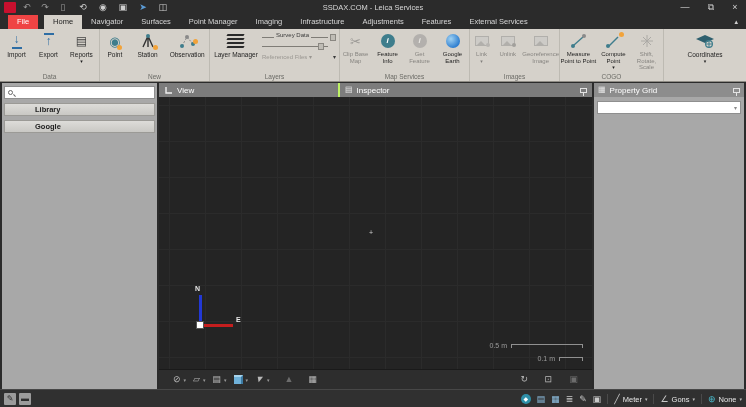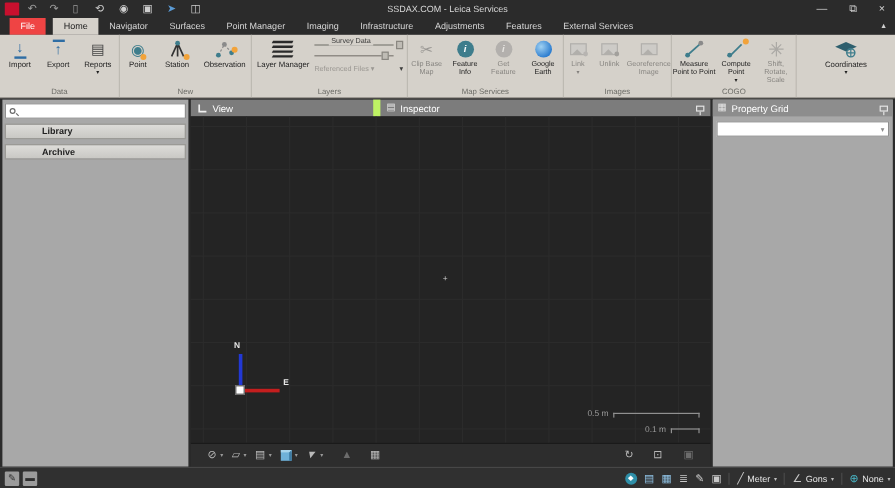--- a/index.html
+++ b/index.html
@@ -69,21 +69,21 @@
   .compass::after { content:""; position:absolute; left:2px; top:2px; width:2px; height:2px; background:#fff; border-radius:50%; }
   #nav-search { margin:3px 2px; height:13px; background:#fff; border:1px solid #8f8f8f; display:flex; align-items:center; padding:0 3px; gap:3px; }
   .mag { width:5px; height:5px; border:1px solid #6a6a6a; border-radius:50%; position:relative; flex:none; }
   .mag::after { content:""; position:absolute; left:4px; top:4px; width:3px; height:1px; background:#6a6a6a; transform:rotate(45deg); }
   #nav-search input { border:none; outline:none; width:100%; font-size:7px; font-family:"Liberation Sans",sans-serif; }
   .navitem { margin:4px 2px 0 2px; height:13px; line-height:12px; background:linear-gradient(#dddcd9,#c9c8c4); border:1px solid #9b9a96; font-size:7.5px; font-weight:bold; color:#222; padding-left:30px; }
   
   #view { left:159px; width:433px; background:#242424; }
   #view-tabs { height:14px; background:#7c7c7c; display:flex; align-items:center; color:#fff; font-size:8px; }
   .vtab { display:flex; align-items:center; gap:4px; padding:0 5px; height:14px; }
-  .vtab.first { width:158px; border-right:6px solid #bef264; }
+  .vtab.first { width:181px; border-right:2px solid #bef264; }
   .vtab-ic { font-size:8px; color:#e8e8e8; line-height:1; }
   #canvas { position:absolute; left:0; top:14px; width:433px; height:272px; background:#242424;
     background-image:linear-gradient(#2b2b2b 1px, transparent 1px), linear-gradient(90deg,#2b2b2b 1px, transparent 1px);
     background-size:36px 36px; background-position:10px 8px; overflow:hidden; }
   .ax-n-line { position:absolute; left:40px; top:198px; width:3px; height:28px; background:#2238d4; }
   .ax-e-line { position:absolute; left:44px; top:227px; width:30px; height:3px; background:#c41e1e; }
   .ax-origin { position:absolute; left:37px; top:224px; width:8px; height:8px; background:#fff; border:1px solid #555; }
   .ax-lab { position:absolute; color:#e8e8e8; font-size:7px; font-weight:bold; }
   .center-pt { position:absolute; left:210px; top:133px; width:5px; height:5px; color:#cfcfcf; font-size:7px; line-height:5px; }
   .scalewrap { position:absolute; right:9px; font-size:7px; color:#9c9c9c; display:flex; align-items:flex-start; gap:4px; }
@@ -354,21 +354,21 @@
   </div>
 
   <div id="main">
 
     <div class="panel" id="navigator">
       <div id="nav-search">
         <span class="mag"></span>
         <input type="text" style="">
       </div>
       <div class="navitem">Library</div>
-      <div class="navitem">Archive</div>
+      <div class="navitem">Google</div>
     </div>
 
     <div class="panel" id="view">
       <div id="view-tabs">
         <div class="vtab first">
           <svg width="9" height="9">
             <path d="M2 1 L2 7 L8 7" stroke="#efefef" stroke-width="1.4" fill="none"></path>
           </svg>
           <span>View</span>
         </div>

